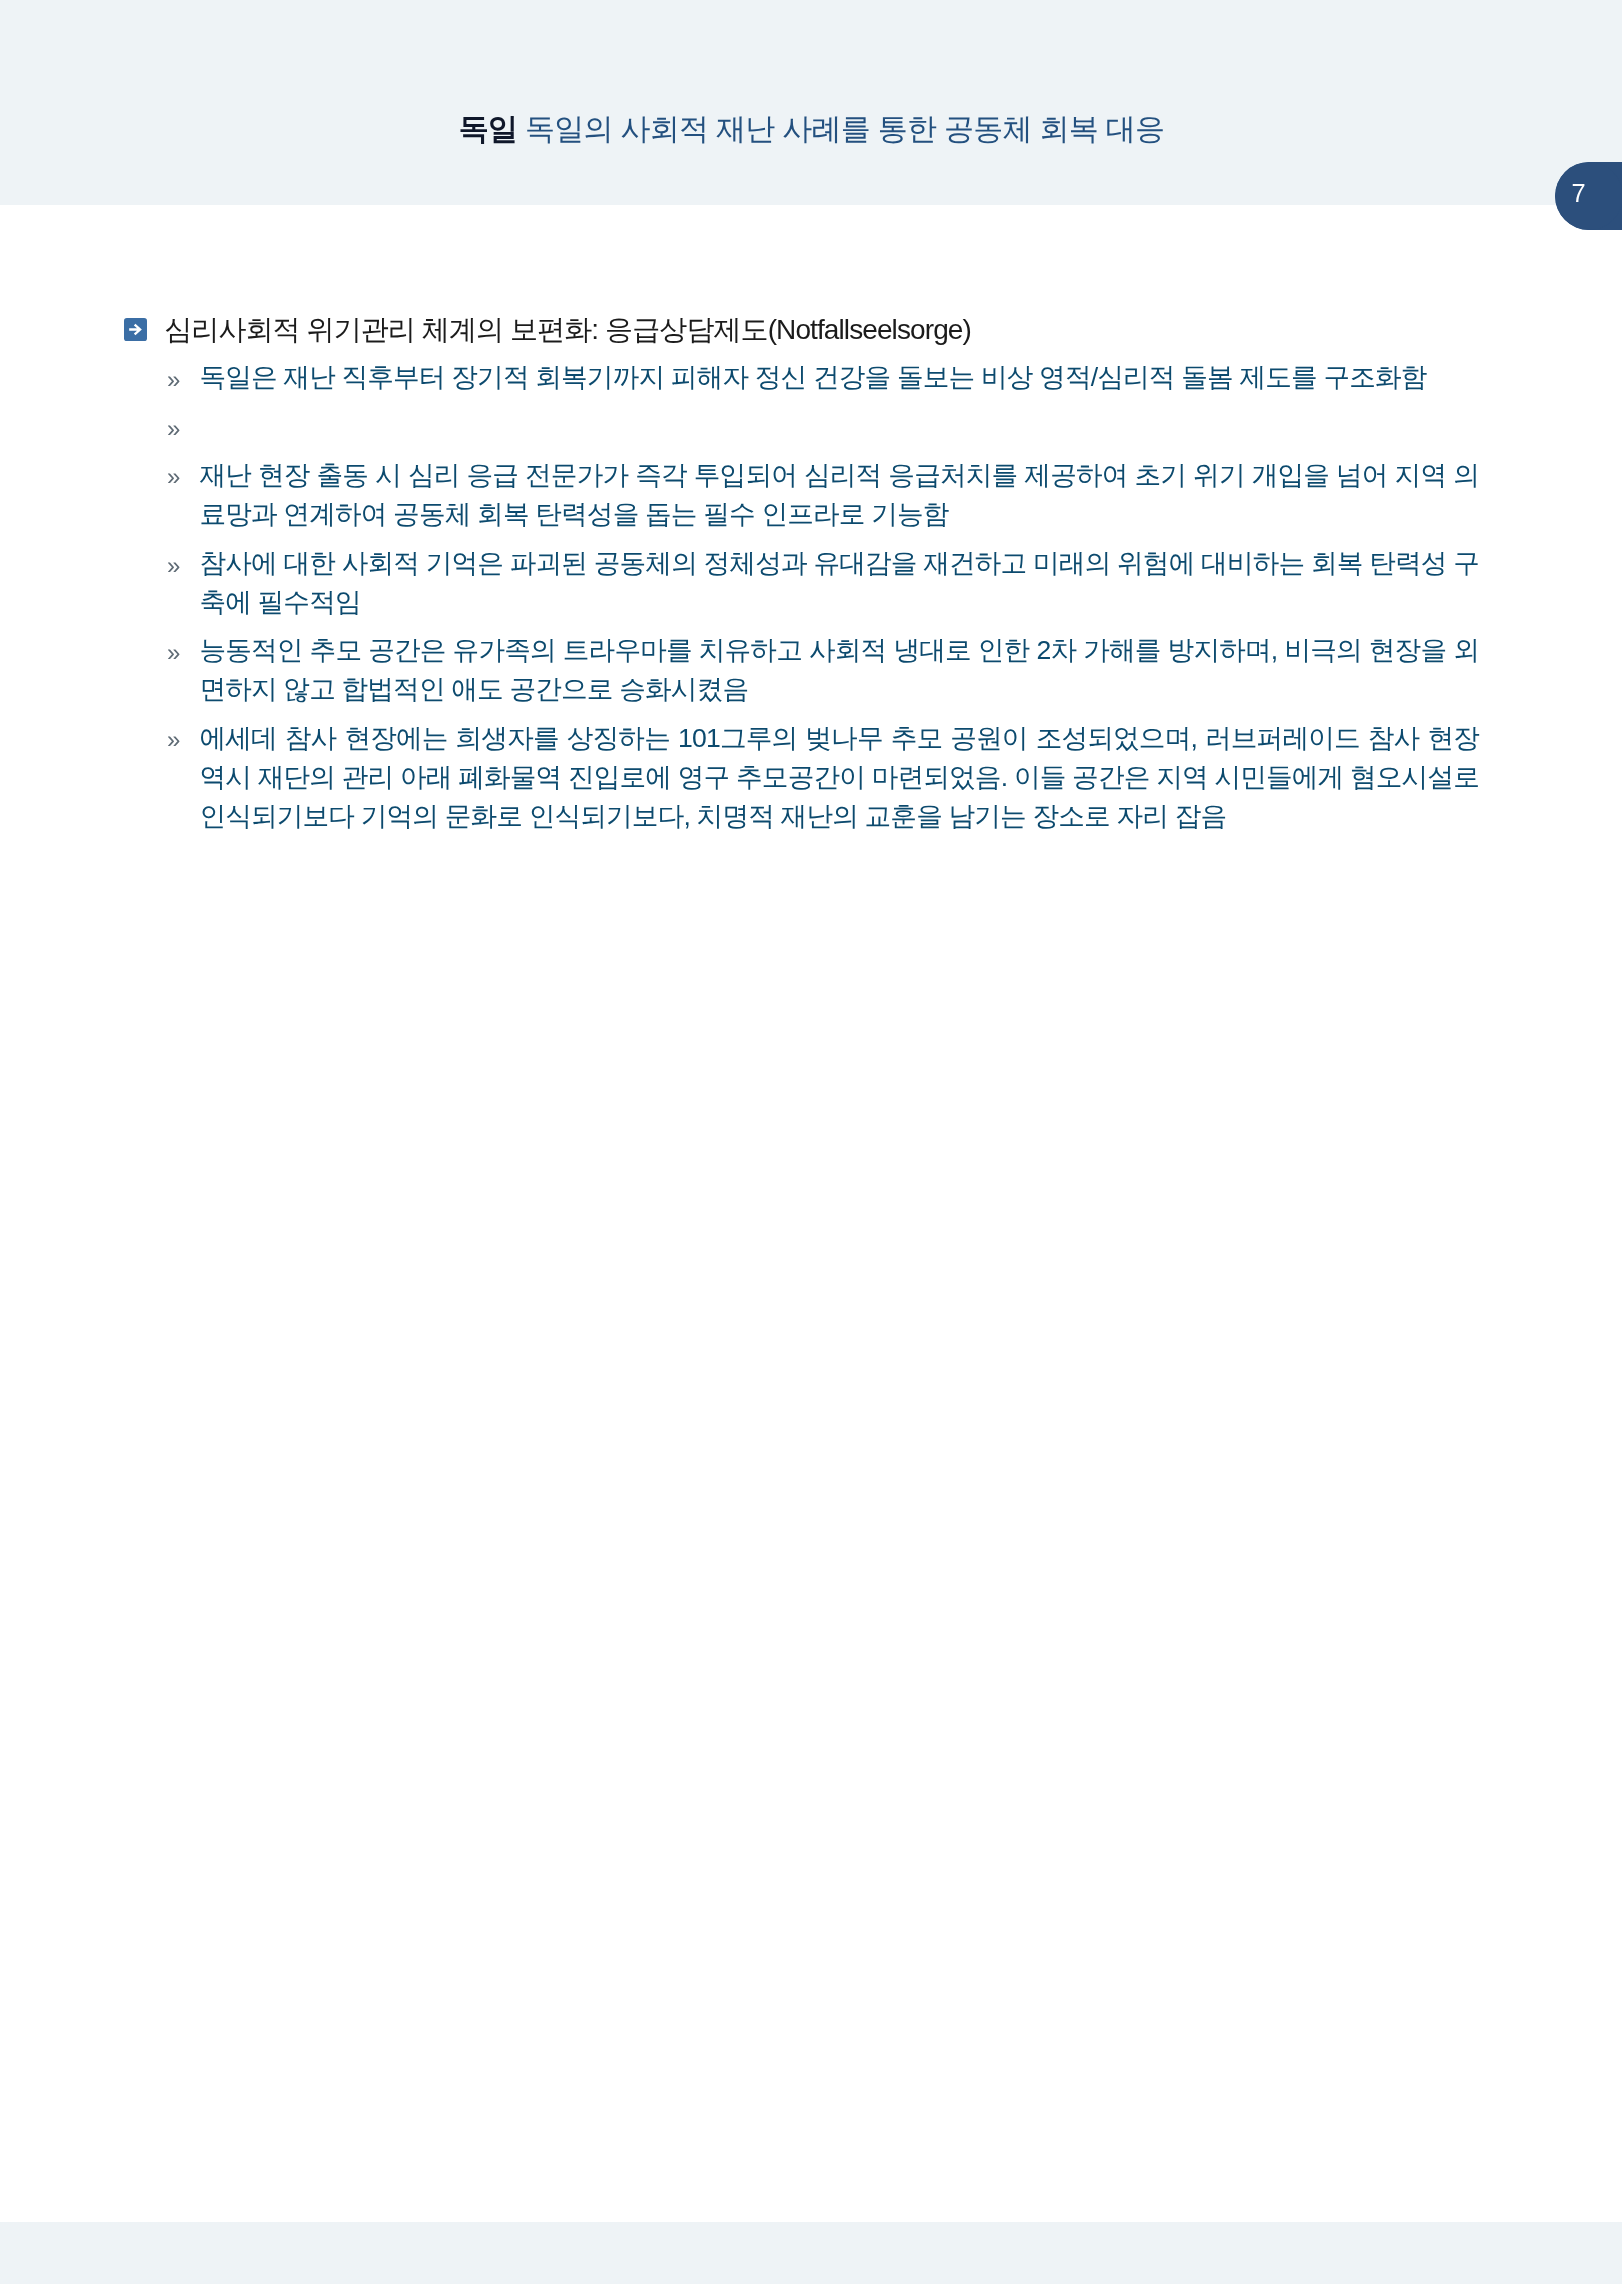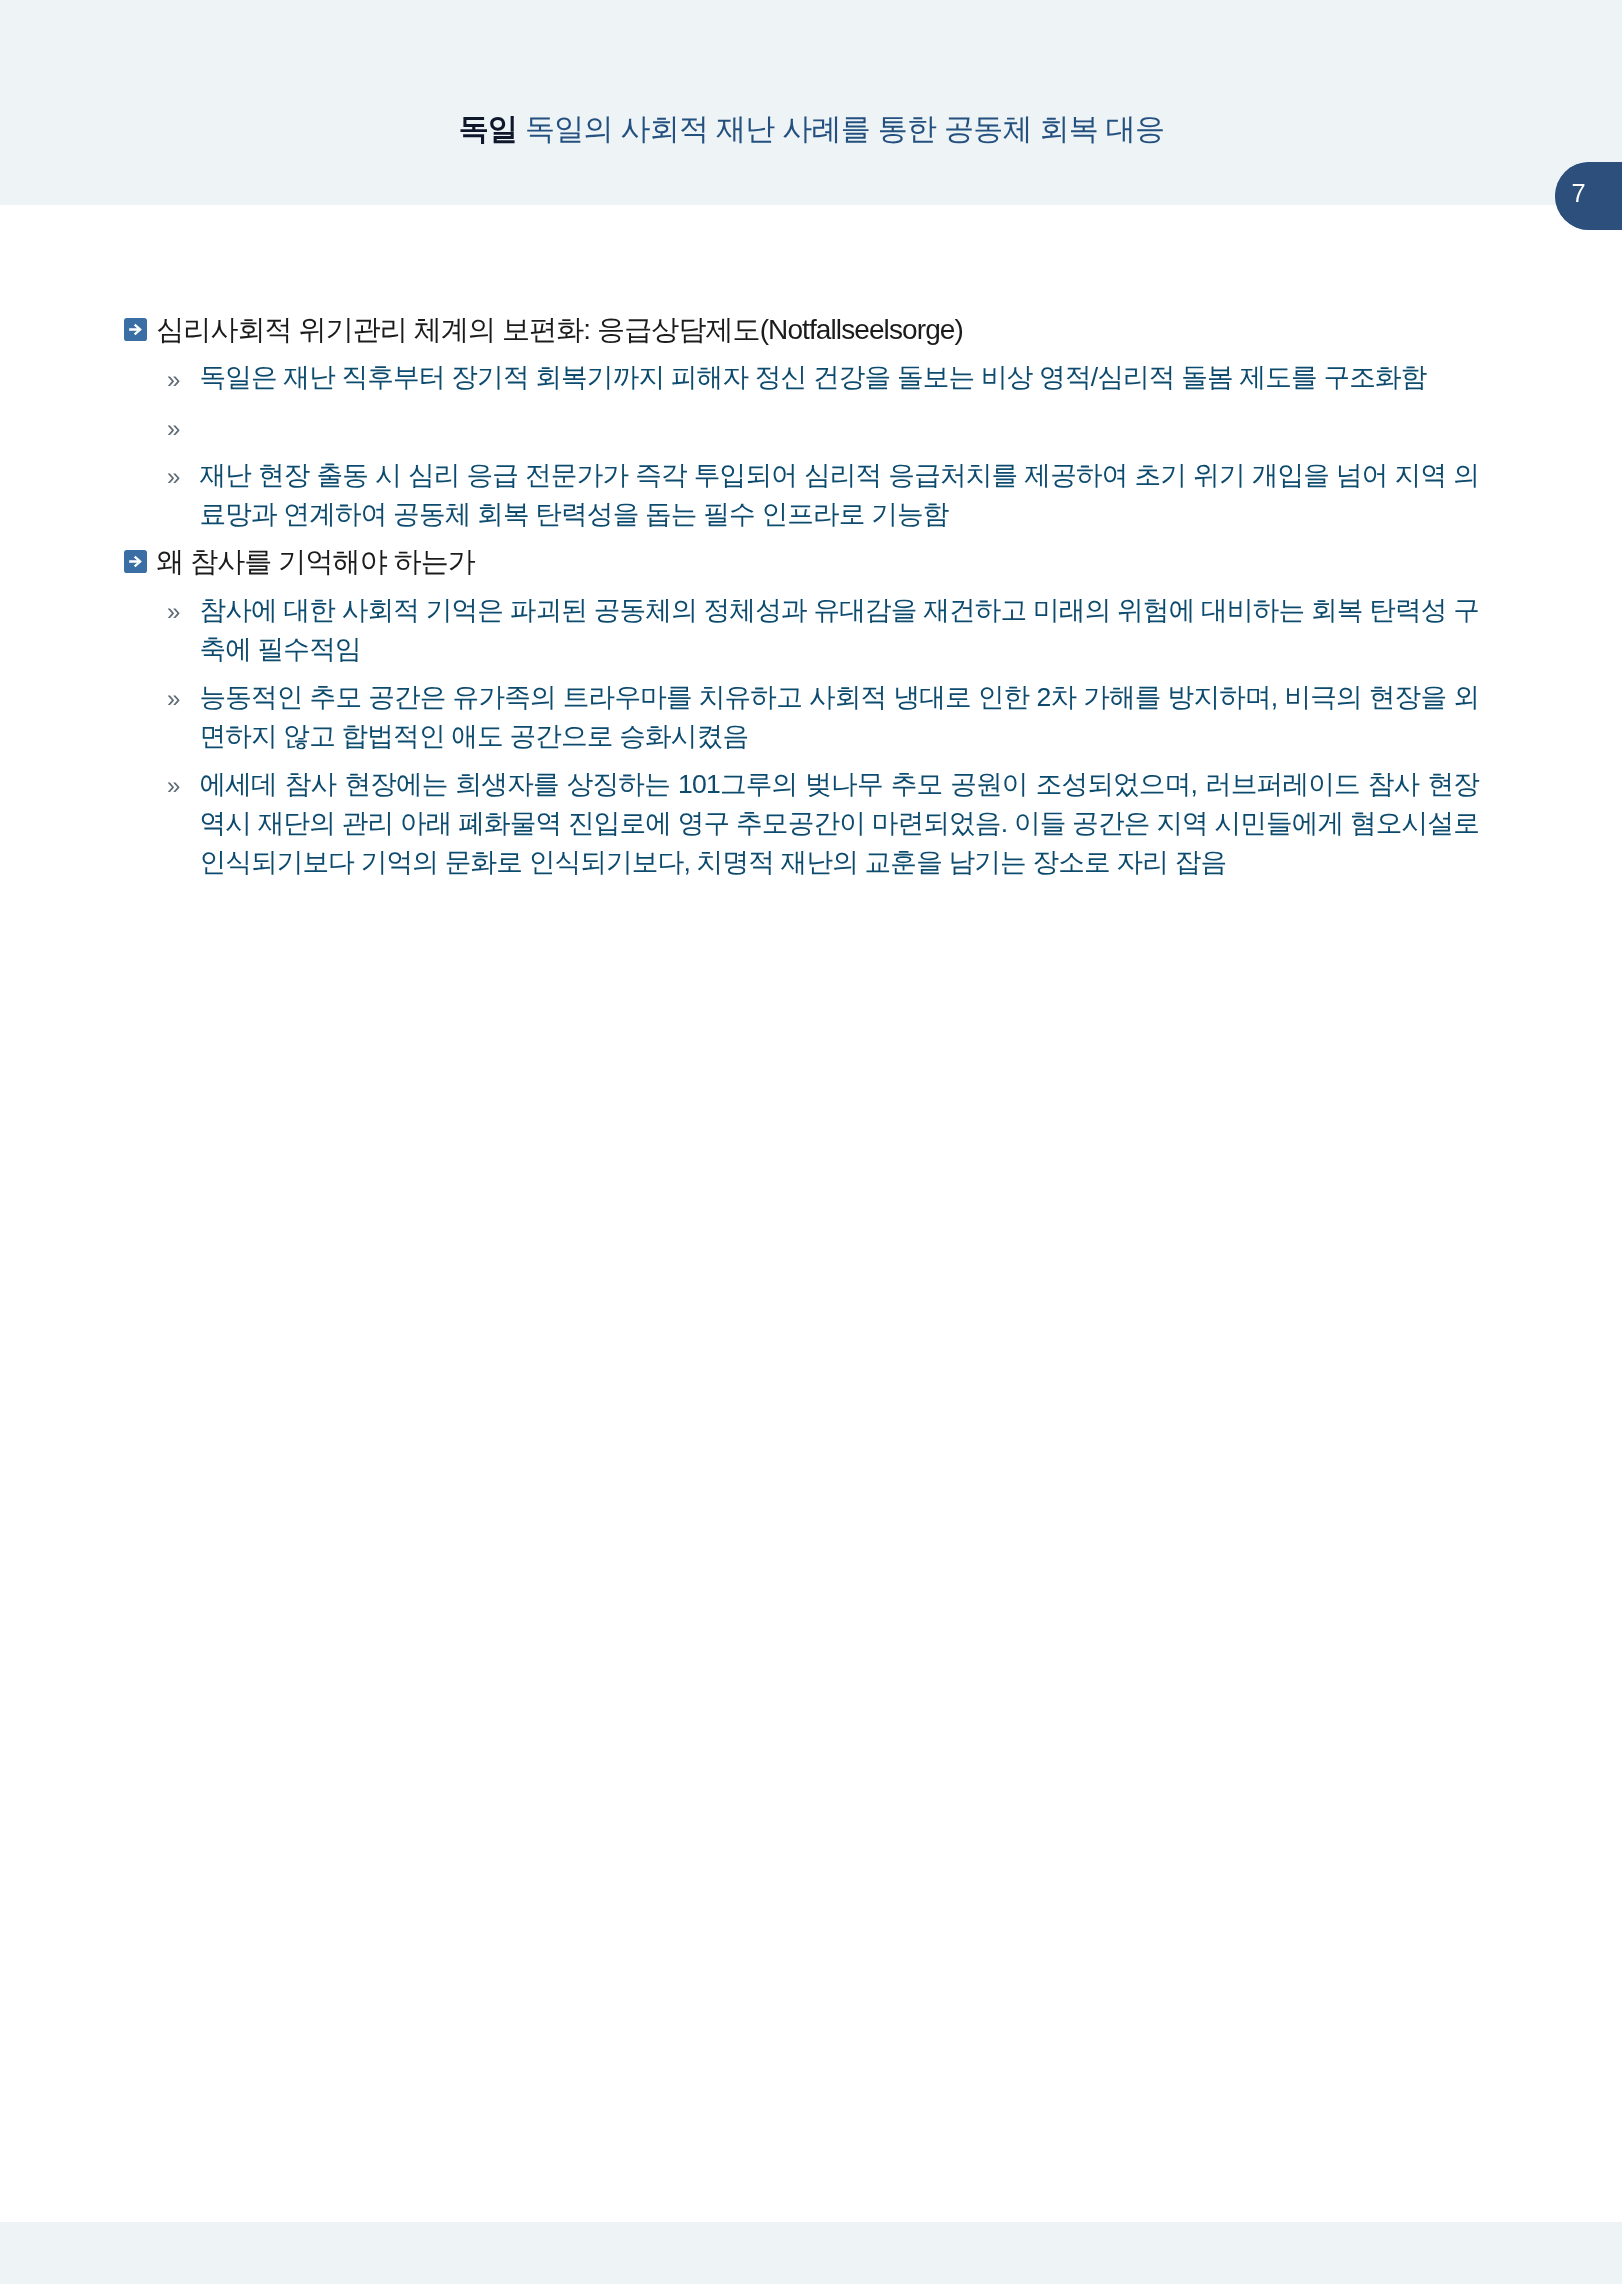--- a/index.html
+++ b/index.html
@@ -96,20 +96,21 @@
 
   .section {
     margin-bottom: 10.4px;
   }
 
   .heading-row {
     display: flex;
     align-items: flex-start;
     padding-left: 124px;
     margin-bottom: 10.4px;
+    gap: 8px;
   }
   .arrow-icon {
     flex: 0 0 auto;
     width: 23px;
     height: 23px;
     margin-top: 5.8px;
     margin-right: 9.2px;
     position: relative;
   }
   .arrow-icon svg { display: block; }
@@ -184,29 +185,20 @@
     <div class="bullet-row">
       <span class="chev-icon">»</span>
     </div>
     <div class="bullet-row">
       <span class="chev-icon">»</span>
       <span class="bullet-text">재난 현장 출동 시 심리 응급 전문가가 즉각 투입되어 심리적 응급처치를 제공하여 초기 위기 개입을 넘어 지역 의료망과 연계하여 공동체 회복 탄력성을 돕는 필수 인프라로 기능함</span>
     </div>
   </div>
 
   <div class="section">
-    <div class="heading-row">
-      <span class="arrow-icon">
-        <svg width="23" height="23" viewBox="0 0 40 40" aria-hidden="true">
-          <rect x="0" y="0" width="40" height="40" rx="5" fill="#3b6ea5"></rect>
-          <path d="M11 20 h14 M20 13 l8 7 l-8 7" fill="none" stroke="#ffffff" stroke-width="4" stroke-linecap="square" stroke-linejoin="miter"></path>
-        </svg>
-      </span>
-      <span class="heading-text">왜 참사를 기억해야 하는가</span>
-    </div>
 
     <div class="bullet-row">
       <span class="chev-icon">»</span>
       <span class="bullet-text">참사에 대한 사회적 기억은 파괴된 공동체의 정체성과 유대감을 재건하고 미래의 위험에 대비하는 회복 탄력성 구축에 필수적임</span>
     </div>
     <div class="bullet-row">
       <span class="chev-icon">»</span>
       <span class="bullet-text">능동적인 추모 공간은 유가족의 트라우마를 치유하고 사회적 냉대로 인한 2차 가해를 방지하며, 비극의 현장을 외면하지 않고 합법적인 애도 공간으로 승화시켰음</span>
     </div>
     <div class="bullet-row">

